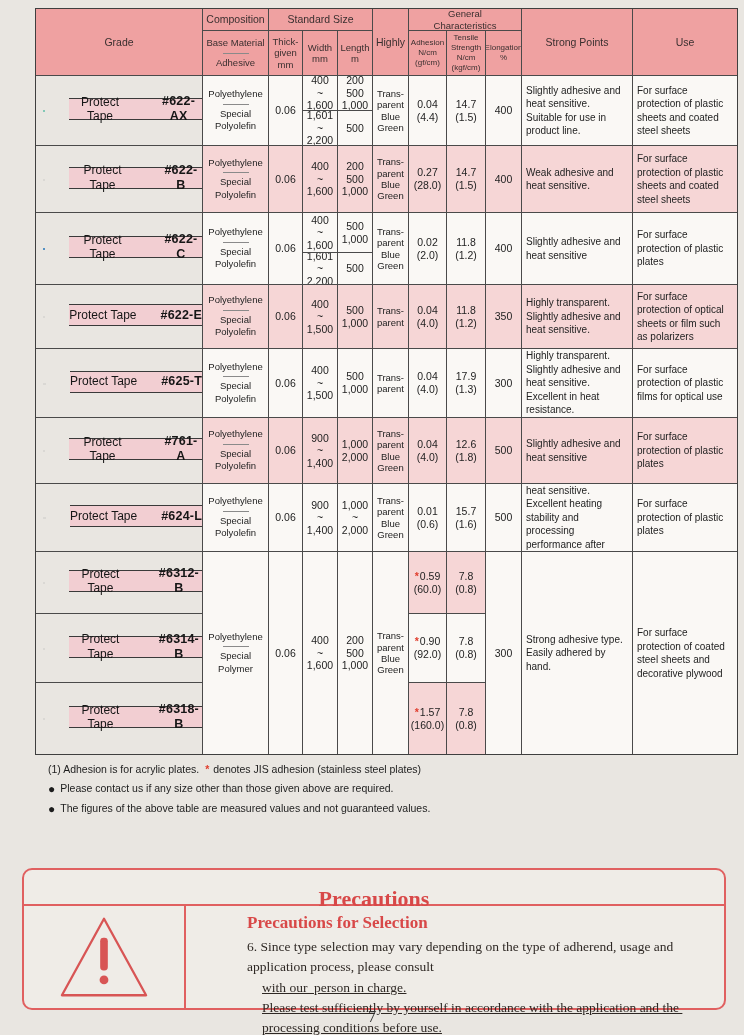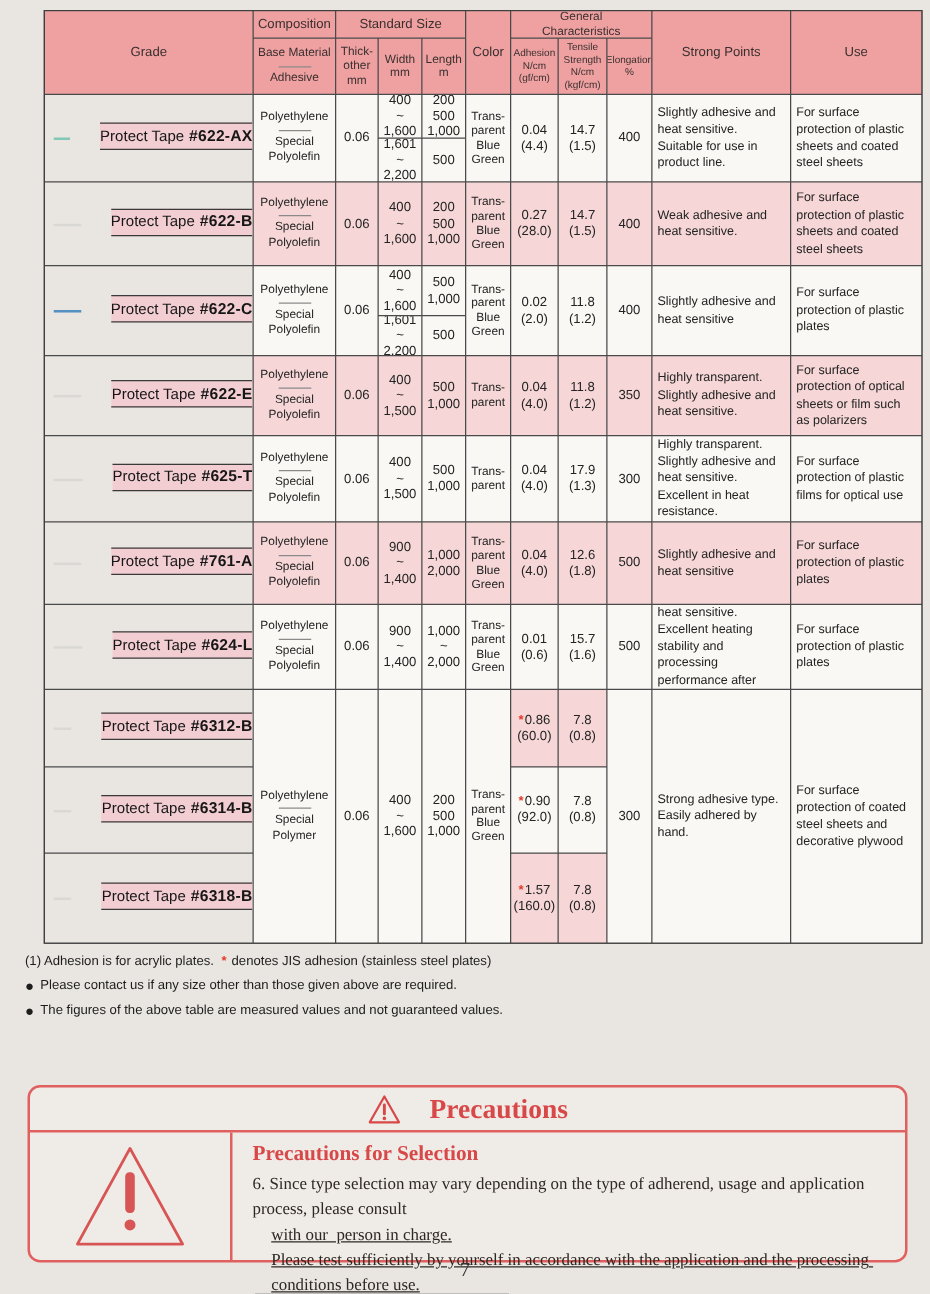--- a/index.html
+++ b/index.html
@@ -28,63 +28,63 @@
   .num{font-size:10.5px;}
   
   .bm{flex-direction:column;font-size:9.5px;line-height:1.3;}
   .bmrule{width:26px;border-top:1px solid #8a8a8a;margin:3px 0;}
   
   .gcell{background:#e9e6e1;display:flex;flex-direction:row;justify-content:flex-end;padding:0;}
   .swatch{flex:1;margin:4px 24px 3px 7px;border:1px solid rgba(0,0,0,0.08);}
   .gstrip{height:20px;background:#f2ced2;border-top:1px solid #3a3a3a;border-bottom:1px solid #3a3a3a;
      display:flex;align-items:center;justify-content:center;font-size:12px;color:#161616;margin-bottom:3px;}
   .gstrip .pfx{margin-right:4px;}
-  .gstrip b{font-size:12.5px;letter-spacing:.2px;}
+  .gstrip b{font-size:12.5px;letter-spacing:.2px;margin-left:20px;}
   .star{color:#e03c2c;margin-right:1px;font-weight:bold;}
   .adhv{flex-direction:column;font-size:10.5px;line-height:1.2;}
   
-  .notes{position:absolute;left:20px;top:762px;font-size:10.5px;color:#1d1d1d;line-height:1.5;}
+  .notes{position:absolute;left:48px;top:762px;font-size:10.5px;color:#1d1d1d;line-height:1.5;}
   .notes .row{margin-bottom:2px;display:flex;align-items:center;}
   .bullet{font-size:12px;margin-right:5px;}
   .notes .gap{margin-left:6px;margin-right:4px;}
   
   .pbox{position:absolute;left:22px;top:868px;width:700px;height:138px;
     border:2px solid #e06060;border-radius:10px;background:#efece7;
     font-family:"Liberation Serif", serif;}
-  .ptitle{height:34px;border-bottom:2px solid #e06060;display:flex;align-items:center;justify-content:center;gap:23px;}
+  .ptitle{height:34px;border-bottom:2px solid #e06060;display:flex;align-items:center;justify-content:center;gap:23px;flex-direction:column;}
   .ptitle .t{font-size:22px;font-weight:bold;color:#d84848;}
-  .pbody{position:absolute;left:0;top:36px;right:0;bottom:0;display:flex;}
+  .pbody{position:absolute;left:0;top:36px;right:0;bottom:0;display:flex;gap:45px;}
   .picon{width:160px;border-right:2px solid #e06060;display:flex;align-items:center;justify-content:center;flex:0 0 160px;}
   .ptext{padding:5px 8px 0 16px;}
   .phead{font-size:17px;font-weight:bold;color:#d84848;margin:2px 0 4px 0;}
   .pline{font-size:13.5px;color:#2e2824;line-height:1.5;white-space:pre-wrap;}
   .indent{padding-left:15px;text-decoration:underline;}
   .pagenum{position:absolute;left:0;top:1008px;width:744px;text-align:center;
     font-family:"Liberation Serif", serif;font-size:16px;color:#333;}
 </style>
 </head>
 <body>
 
 <div class="tbl">
 
   <div class="c hdr pre" style="grid-area:1/1/3/2">Grade</div>
   <div class="c hdr" style="grid-area:1/2/2/3">Composition</div>
   <div class="c hdr" style="grid-area:1/3/2/6">Standard Size</div>
-  <div class="c hdr pre" style="grid-area:1/6/3/7">Color</div>
+  <div class="c hdr pre" style="grid-area:1/6/3/7">Highly</div>
   <div class="c hdr pre msmall" style="grid-area:1/7/2/10">General
 Characteristics</div>
   <div class="c hdr" style="grid-area:1/10/3/11">Strong Points</div>
   <div class="c hdr" style="grid-area:1/11/3/12">Use</div>
   <div class="c hdr bm" style="grid-area:2/2/3/3">
     <span>Base Material</span>
     <span class="bmrule"></span>
     <span>Adhesive</span>
   </div>
   <div class="c hdr pre msmall" style="grid-area:2/3/3/4">Thick-
-other
+given
 mm</div>
   <div class="c hdr pre msmall" style="grid-area:2/4/3/5">Width
 mm</div>
   <div class="c hdr pre msmall" style="grid-area:2/5/3/6">Length
 m</div>
   <div class="c hdr pre small" style="grid-area:2/7/3/8">Adhesion
 N/cm
 (gf/cm)</div>
   <div class="c hdr pre small" style="grid-area:2/8/3/9">Tensile
 Strength
@@ -349,21 +349,21 @@
 ~
 1,600</div>
   <div class="c pre num" style="grid-area:12/5/15/6">200
 500
 1,000</div>
   <div class="c pre msmall" style="grid-area:12/6/15/7">Trans-
 parent
 Blue
 Green</div>
   <div class="c adhv pink" style="grid-area:12/7/13/8">
-    <div><span class="star">*</span><span>0.86</span></div>
+    <div><span class="star">*</span><span>0.59</span></div>
     <div>(60.0)</div>
   </div>
   <div class="c adhv" style="grid-area:13/7/14/8">
     <div><span class="star">*</span><span>0.90</span></div>
     <div>(92.0)</div>
   </div>
   <div class="c adhv pink" style="grid-area:14/7/15/8">
     <div><span class="star">*</span><span>1.57</span></div>
     <div>(160.0)</div>
   </div>

